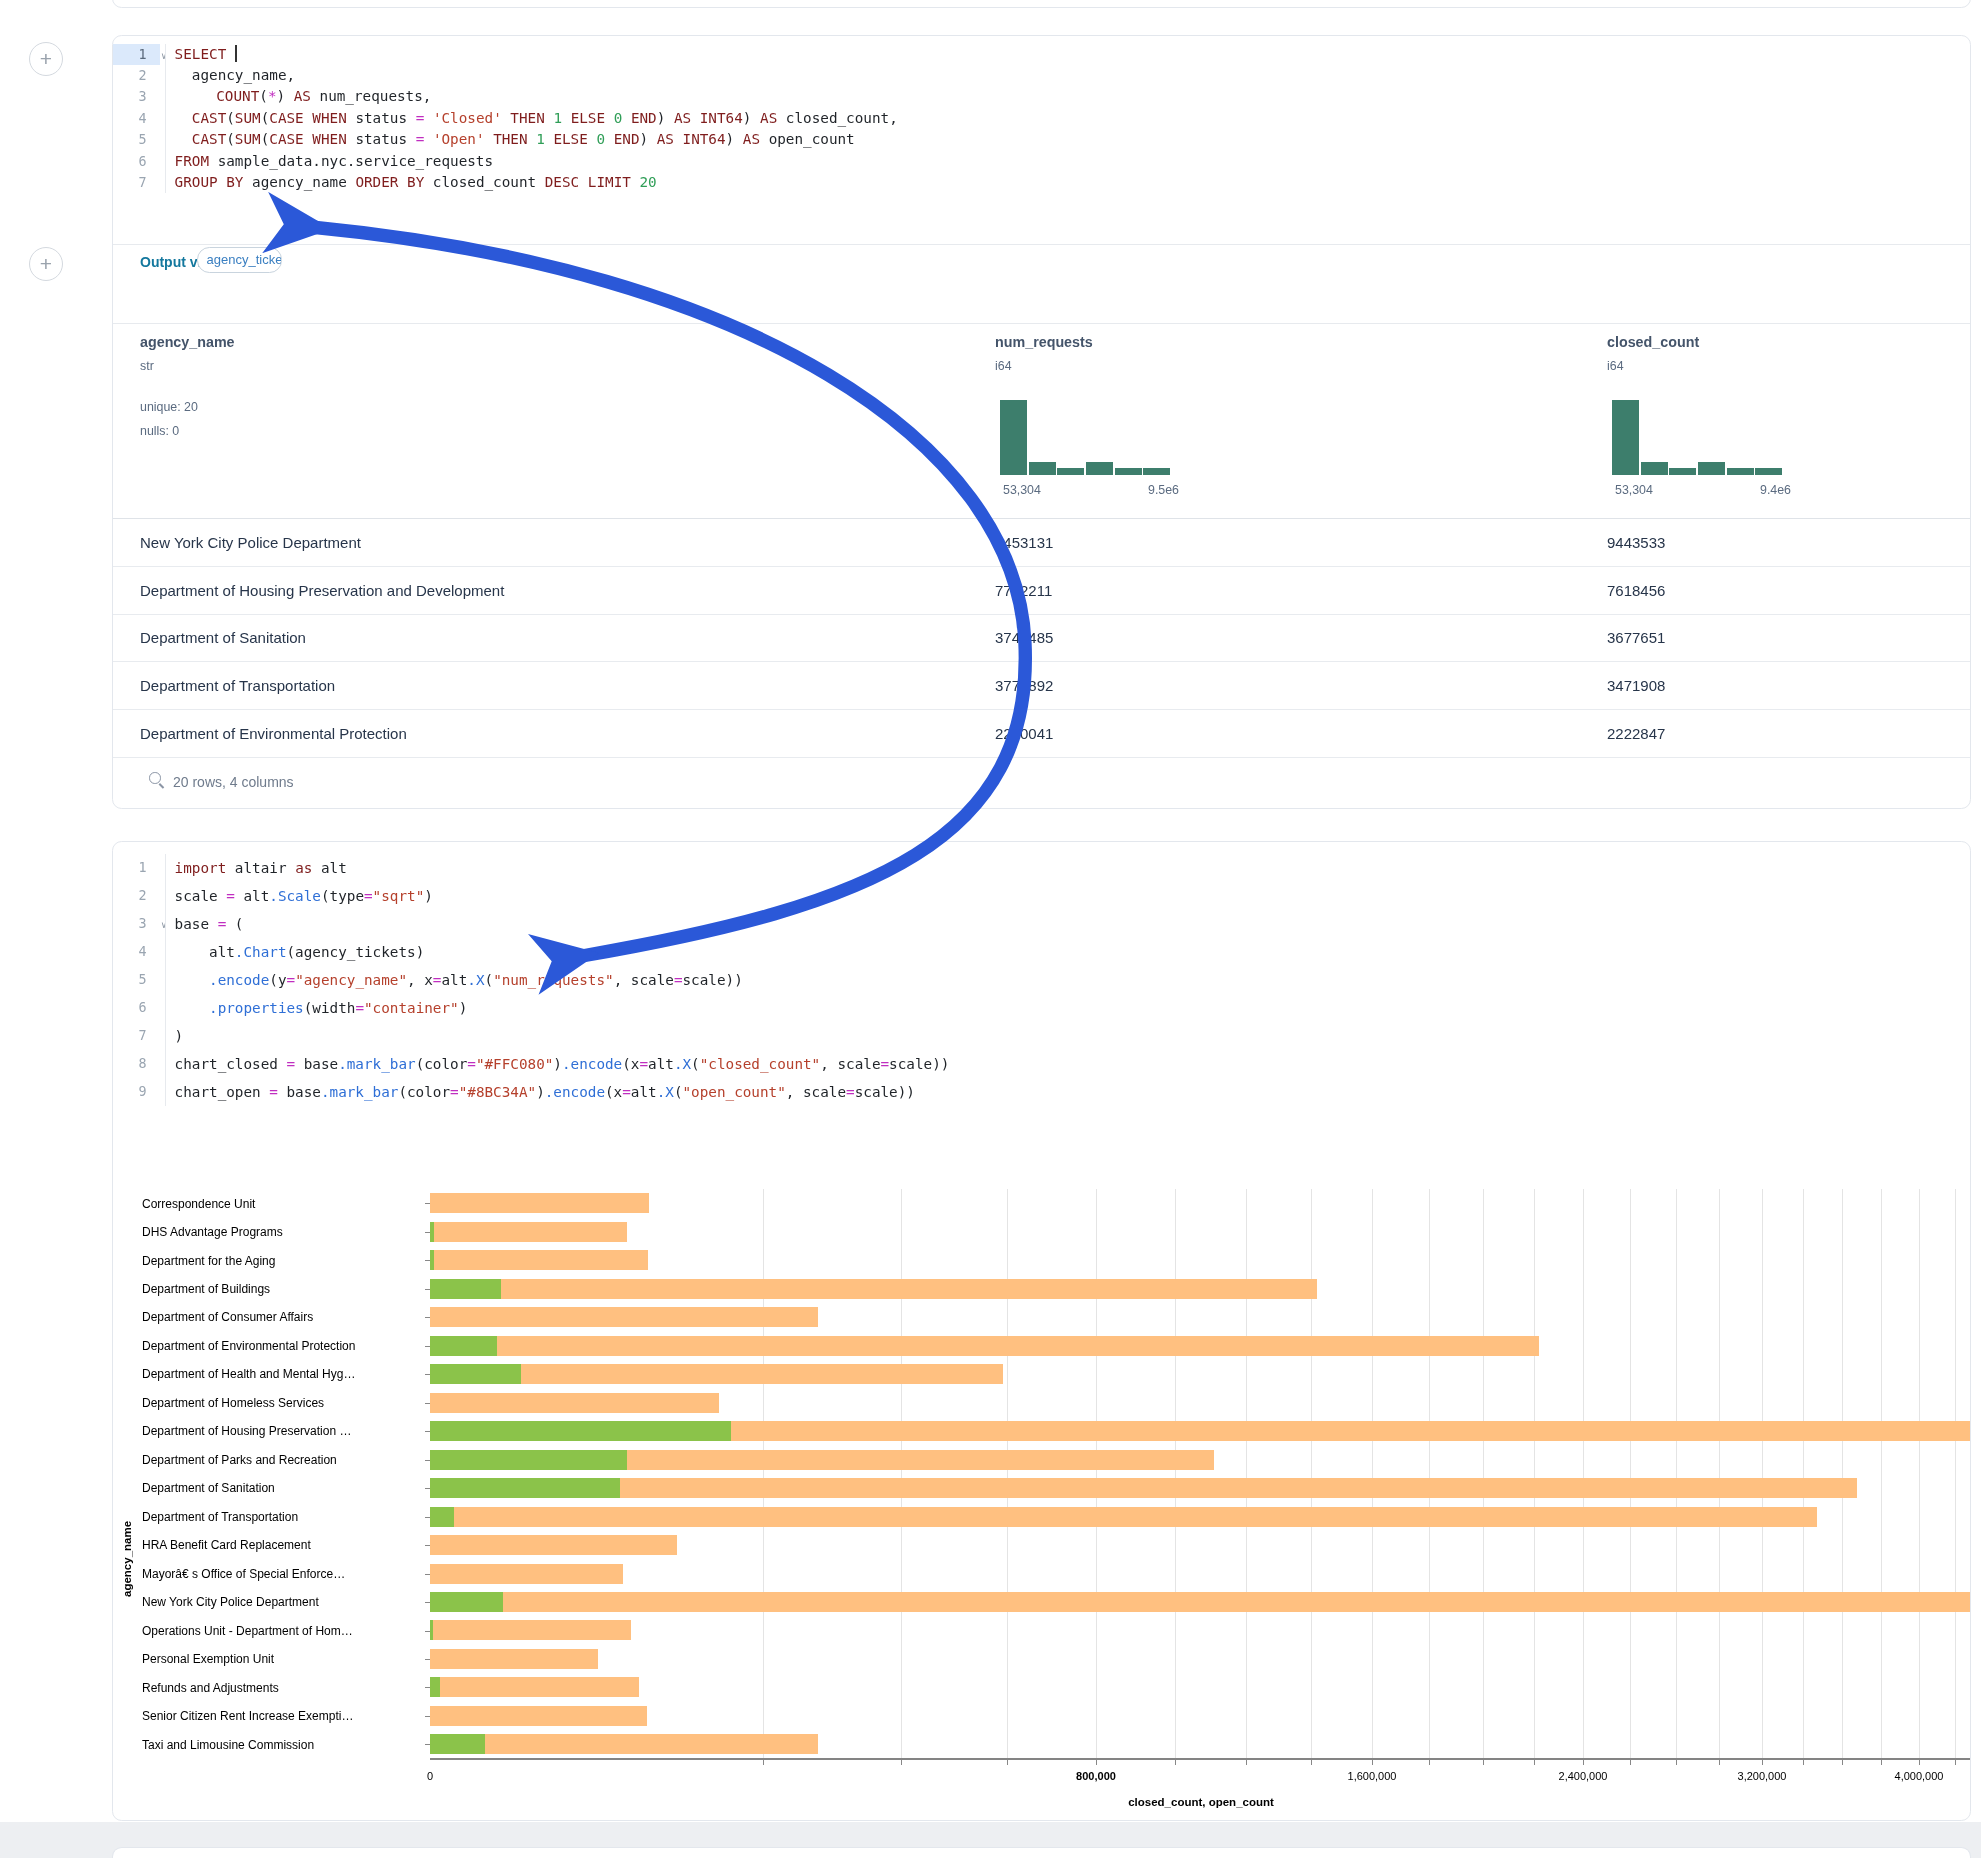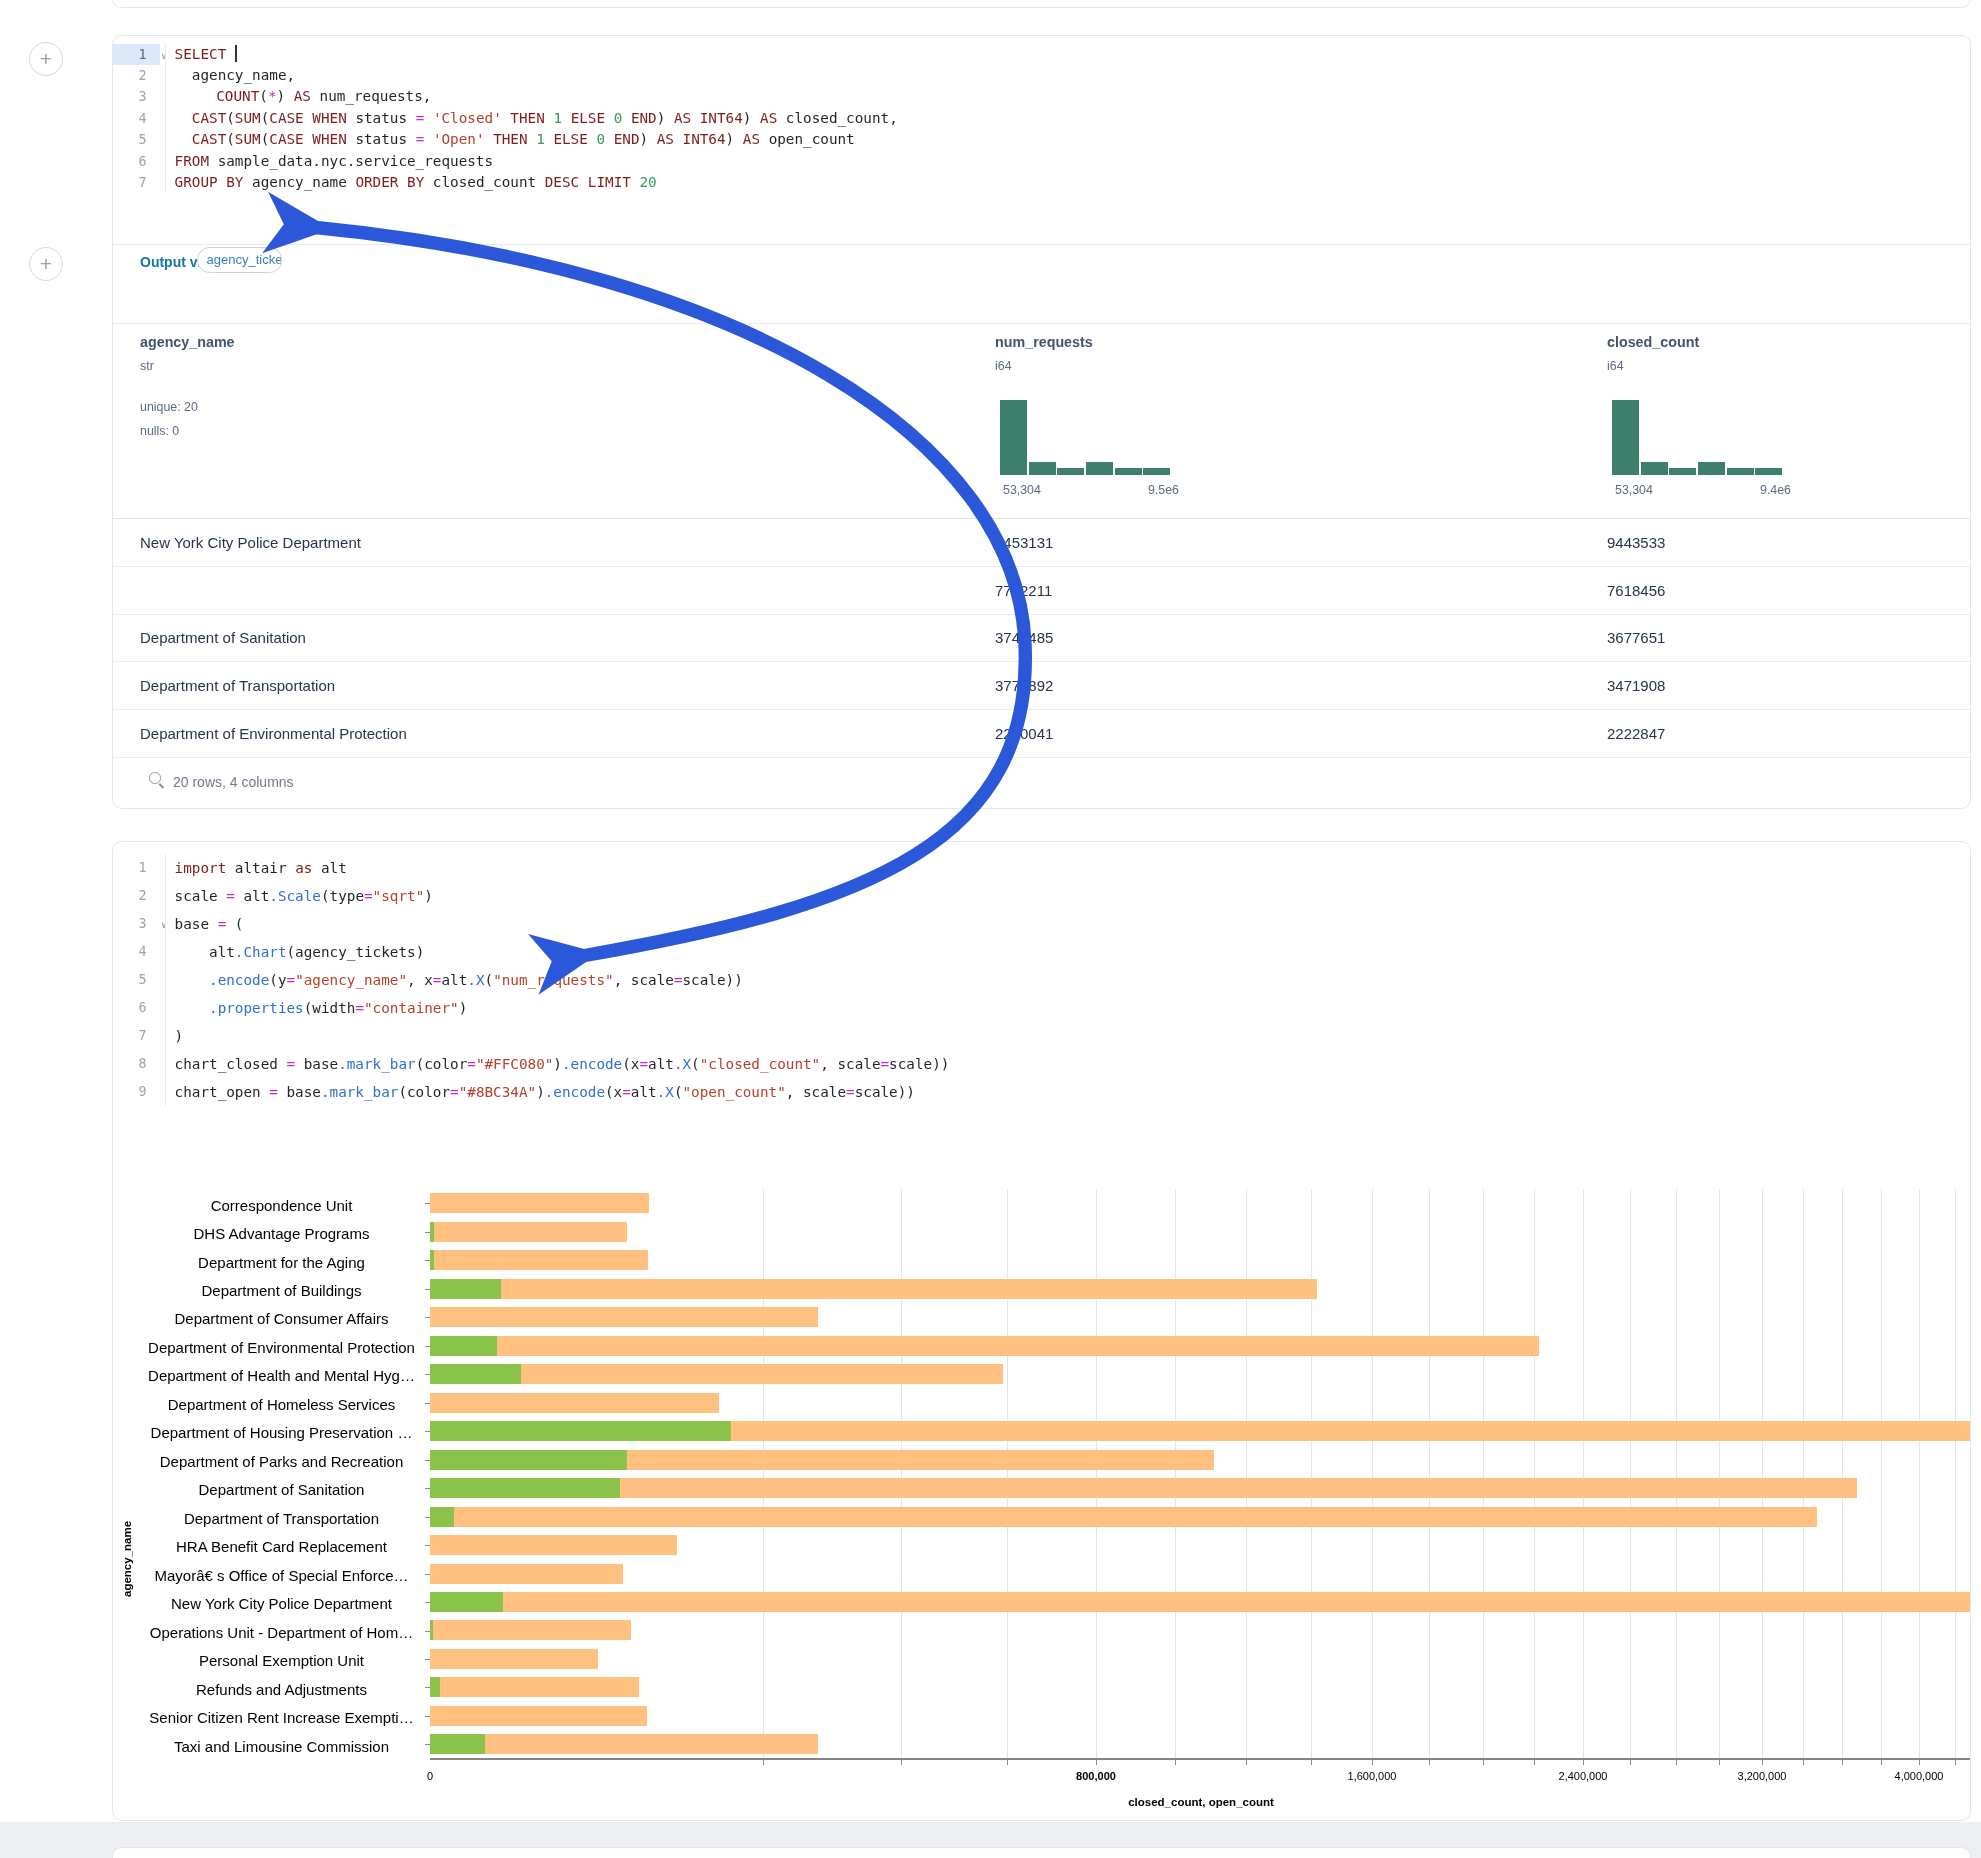--- a/index.html
+++ b/index.html
@@ -50,21 +50,21 @@
   .tbl-cell { position:absolute; top:0; height:48px; line-height:48px; font-size:15px; color:#27354a; white-space:nowrap; }
   .tbl-footer-text { position:absolute; left:60px; top:738px; font-size:14px; color:#6f7b8c; }
   .search-icon { position:absolute; left:36px; top:736px; width:17px; height:17px; }
   .search-icon .lens { position:absolute; left:0; top:0; width:11.5px; height:11.5px; border:1.5px solid #8b95a5; border-radius:50%; }
   .search-icon .handle { position:absolute; left:10.5px; top:10.5px; width:5.7px; height:1.5px; background:#8b95a5; transform:rotate(45deg); transform-origin:0 0; }
 
   
   .chart-layer { position:absolute; left:0; top:0; width:100%; height:100%; overflow:hidden; }
   .gridline { position:absolute; width:1px; background:#e4e4e4; }
   .bar { position:absolute; height:20px; }
-  .ylab { position:absolute; text-align:center; font-size:15px; color:#000; white-space:nowrap; overflow:hidden; }
+  .ylab { position:absolute; text-align:left; font-size:12px; color:#000; white-space:nowrap; overflow:hidden; }
   .ytick { position:absolute; height:1px; width:5.7px; background:#888; }
   .xaxis { position:absolute; height:1.9px; background:#848484; }
   .xtick { position:absolute; width:1px; height:5.7px; background:#888; }
   .xlab { position:absolute; font-size:11px; color:#000; transform:translateX(-50%); white-space:nowrap; }
   .axis-title-x { position:absolute; font-size:11.5px; font-weight:bold; color:#000; transform:translateX(-50%); }
   .axis-title-y { position:absolute; font-size:11.5px; font-weight:bold; color:#000;
     transform:rotate(-90deg); transform-origin:left top; white-space:nowrap; }
 
   .arrow-svg { position:absolute; left:0; top:0; width:1982px; height:1858px; pointer-events:none; }
 </style>
@@ -127,20 +127,21 @@
       </div>
     <div class="divider" style="top:482px; background:#dfe3e8;"></div>
 
     <div id="tbl-body">
         <div class="tbl-row" style="top: 483px;">
           <div class="tbl-cell" style="left: 27px;">New York City Police Department</div>
           <div class="tbl-cell" style="left: 882px;">9453131</div>
           <div class="tbl-cell" style="left: 1494px;">9443533</div>
         </div>
         <div class="tbl-row" style="top: 531px;">
+          <div class="tbl-cell" style="left: 27px;">Department of Housing Preservation and Development</div>
           <div class="tbl-cell" style="left: 882px;">7782211</div>
           <div class="tbl-cell" style="left: 1494px;">7618456</div>
         </div>
         <div class="tbl-row" style="top: 578px;">
           <div class="tbl-cell" style="left: 27px;">Department of Sanitation</div>
           <div class="tbl-cell" style="left: 882px;">3749485</div>
           <div class="tbl-cell" style="left: 1494px;">3677651</div>
         </div>
         <div class="tbl-row" style="top: 626px;">
           <div class="tbl-cell" style="left: 27px;">Department of Transportation</div>

